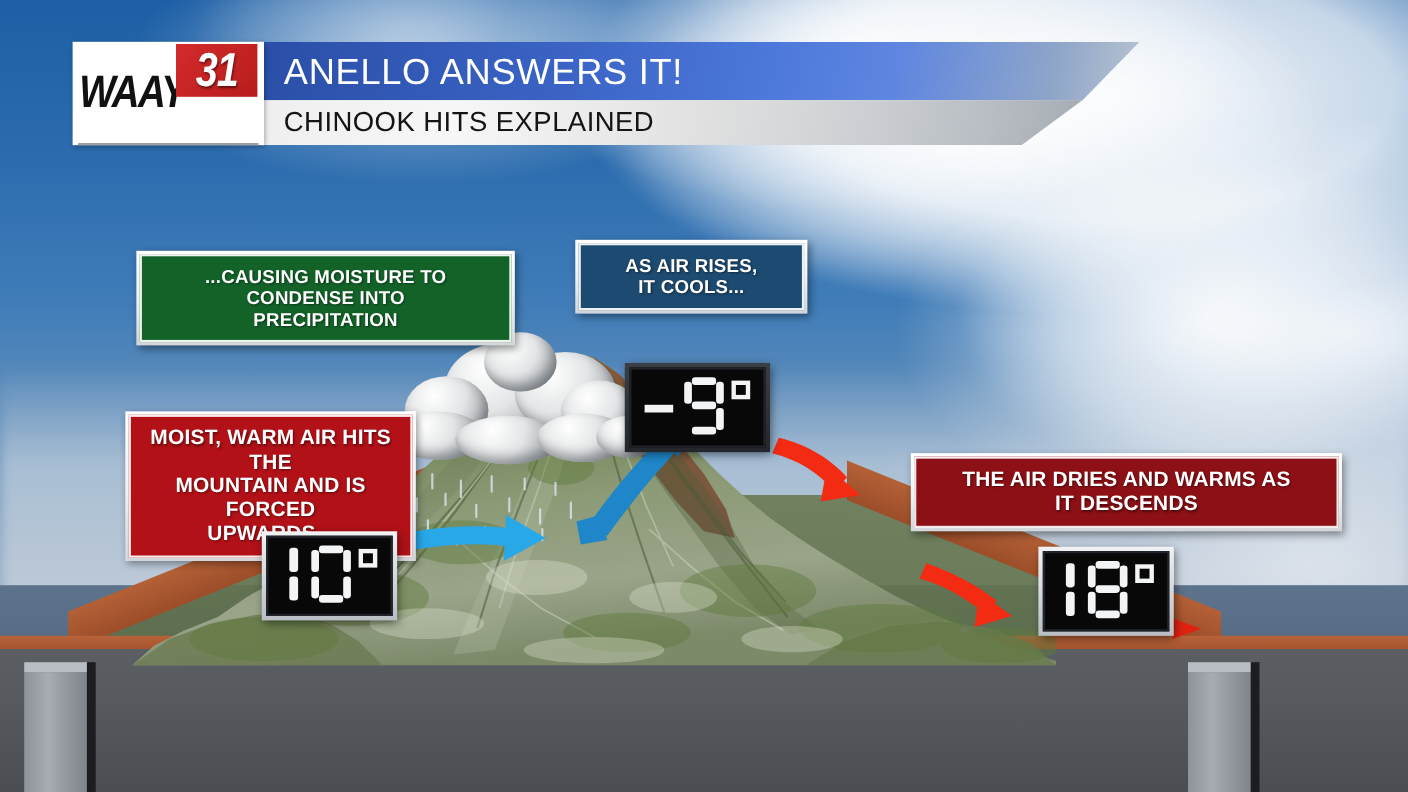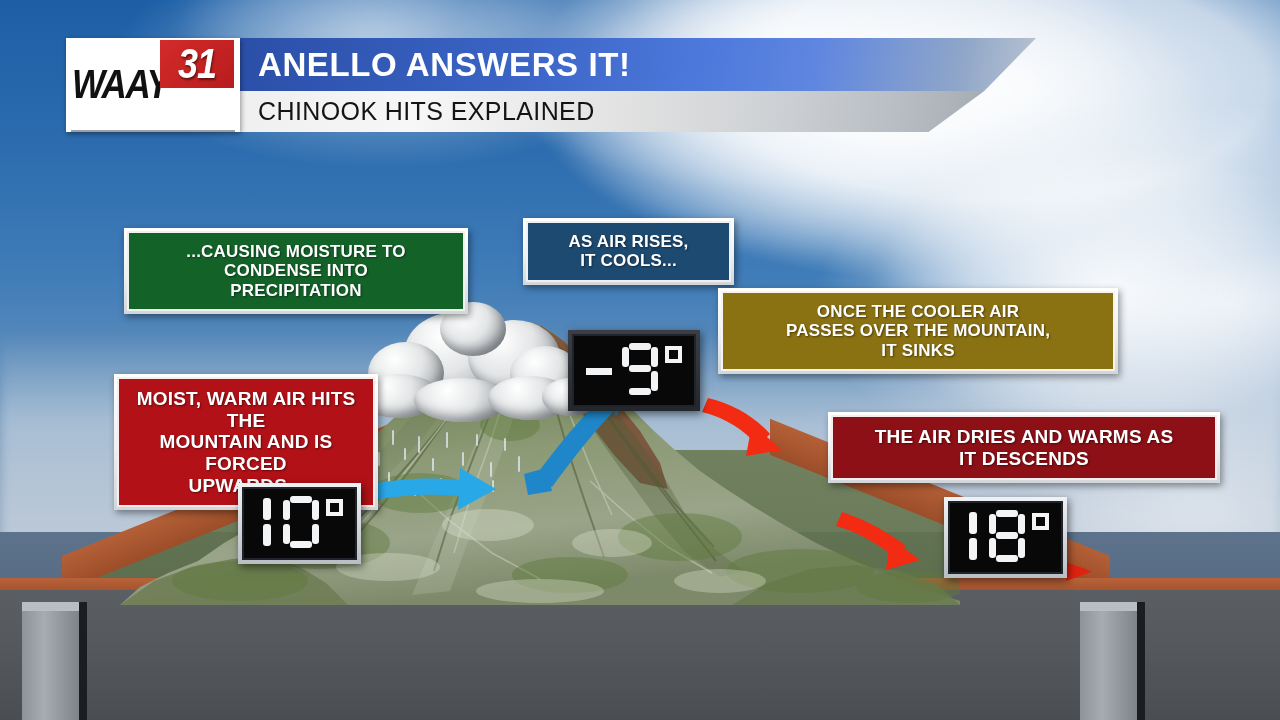--- a/index.html
+++ b/index.html
@@ -159,21 +159,21 @@
     clip-path:polygon(0 0, 100% 0, 93.5% 100%, 0 100%);
   }
   .banner-bot {
     position:absolute; left:174px; top:53px; width:796px; height:41px;
     background:linear-gradient(100deg,#efefef 0%, #f7f7f7 22%, #e2e2e2 48%, #cfd2d5 66%, #b9bec4 82%, #9aa1a9 100%);
     clip-path:polygon(0 0, 93.5% 0, 86.5% 100%, 0 100%);
   }
   #banner-title {
     position:absolute; left:192px; top:3px; height:48px;
     display:flex; align-items:center;
-    color:#ffffff; font-size:33px; font-weight:bold;
+    color:#ffffff; font-size:33px; font-weight:normal;
     letter-spacing:.6px;
   }
   #banner-sub {
     position:absolute; left:192px; top:54px; height:39px;
     display:flex; align-items:center;
     color:#141414; font-size:25px; font-weight:normal;
     letter-spacing:.4px;
   }
 
   .logo {
@@ -385,25 +385,20 @@
     <div class="callout-inner">AS AIR RISES,
 IT COOLS...</div>
   </div>
 
   <div class="callout" id="co-green" style="left:124px;top:228px;width:344px;">
     <div class="callout-inner">...CAUSING MOISTURE TO
 CONDENSE INTO
 PRECIPITATION</div>
   </div>
 
-  <div class="callout" id="co-olive" style="left:718px;top:288px;width:400px;">
-    <div class="callout-inner">ONCE THE COOLER AIR
-PASSES OVER THE MOUNTAIN,
-IT SINKS</div>
-  </div>
 
   <div class="callout" id="co-red" style="left:114px;top:374px;width:264px;">
     <div class="callout-inner">MOIST, WARM AIR HITS THE
 MOUNTAIN AND IS FORCED
 UPWARDS...</div>
   </div>
 
   <div class="callout" id="co-maroon" style="left:828px;top:412px;width:392px;">
     <div class="callout-inner">THE AIR DRIES AND WARMS AS
 IT DESCENDS</div>

